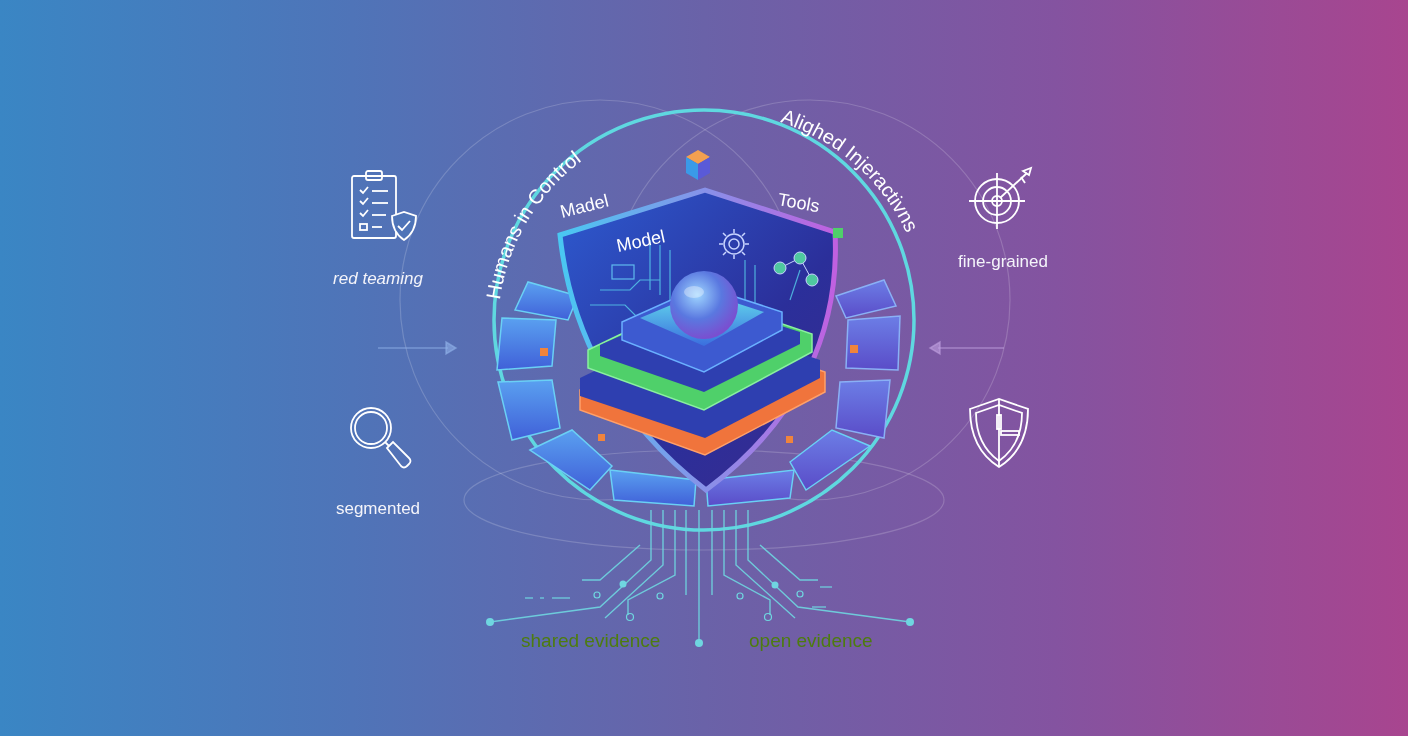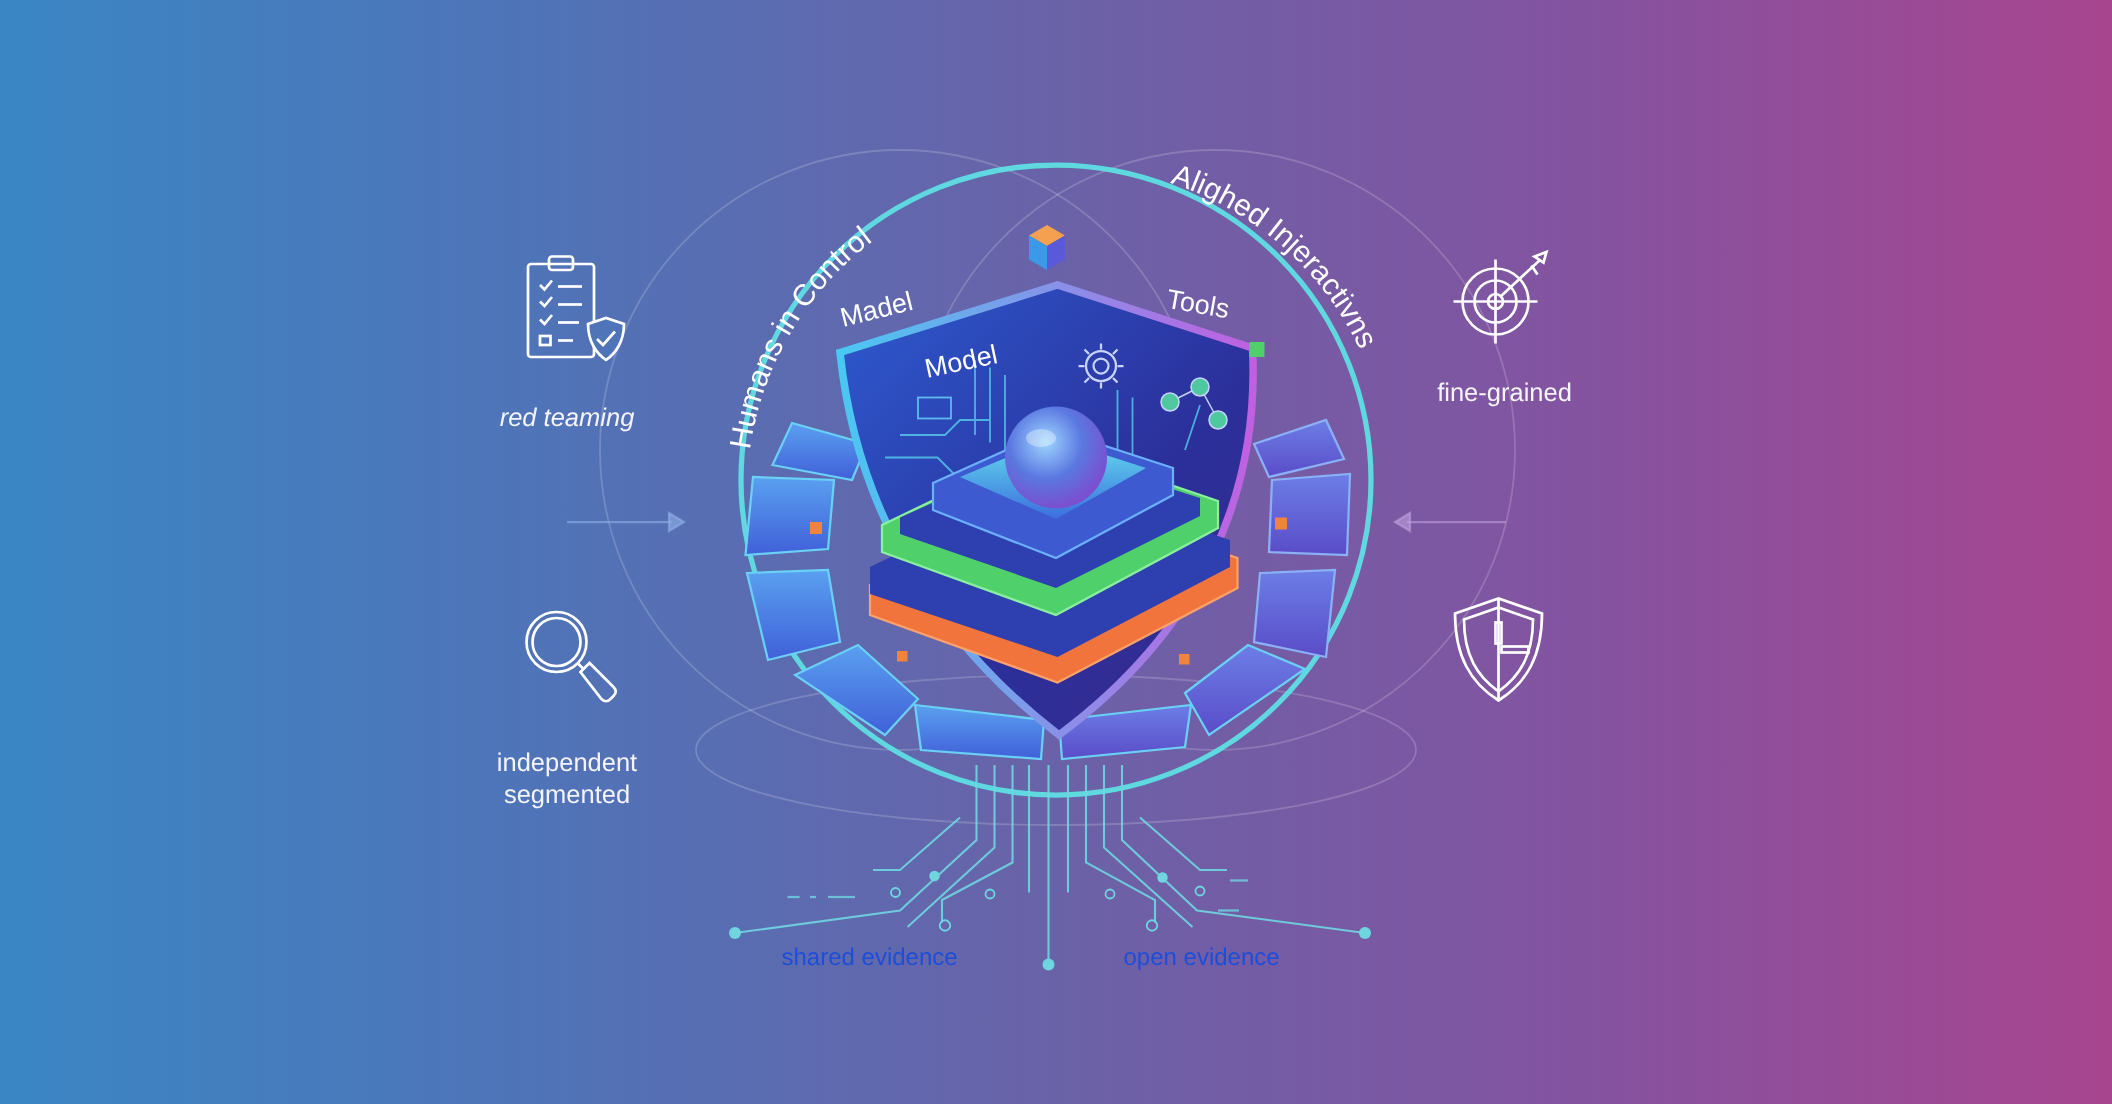--- a/index.html
+++ b/index.html
@@ -13,21 +13,21 @@
   .feature svg { display: block; margin: 0 auto; }
   .feature .label { font-size: 17px; line-height: 21px; color: #f4f4fa; margin-top: 8px; }
   #f-red { left: 278px; top: 168px; }
   #f-bench { left: 278px; top: 400px; }
   #f-fine { left: 903px; top: 163px; }
   #f-seg { left: 899px; top: 395px; }
   #f-red .label { margin-top: 20px; font-style: italic; }
   #f-bench .label { margin-top: 22px; }
   #f-fine .label { margin-top: 16px; }
   #f-seg .label { margin-top: 10px; }
-  .bottom-label { position: absolute; font-size: 16px; color: #1d4ed8; }
+  .bottom-label { position: absolute; font-size: 19px; color: #4d7c0f; }
   #b-shared { left: 521px; top: 630px; }
   #b-open { left: 749px; top: 630px; }
   svg.diagram { position: absolute; left: 0; top: 0; }
   .arc-text { font-family: "Liberation Sans", sans-serif; font-size: 20px; fill: #ffffff; }
   .inner-text { font-family: "Liberation Sans", sans-serif; font-size: 18px; fill: #ffffff; }
 </style>
 </head>
 <body>
 
 <svg class="diagram" width="1408" height="736" viewBox="0 0 1408 736">
@@ -210,21 +210,20 @@
 </div>
 
 <div class="feature" id="f-bench">
   <svg width="70" height="76" viewBox="0 0 70 76" fill="none" stroke="#ffffff" stroke-width="1.8">
     <circle cx="28" cy="28" r="20"></circle>
     <circle cx="28" cy="28" r="16"></circle>
     <path d="M 42 42 L 46 46"></path>
     <path d="M 44 48 L 50 42 L 66 58 C 68 60 68 62 66 64 L 64 66 C 62 68 60 68 58 66 Z"></path>
   </svg>
   <div class="label">
-    <div>independent</div>
     <div>segmented</div>
   </div>
 </div>
 
 <div class="feature" id="f-fine">
   <svg width="72" height="72" viewBox="0 0 72 72" fill="none" stroke="#ffffff" stroke-width="1.8">
     <circle cx="30" cy="38" r="22"></circle>
     <circle cx="30" cy="38" r="14"></circle>
     <circle cx="30" cy="38" r="5"></circle>
     <line x1="30" y1="10" x2="30" y2="66"></line>

